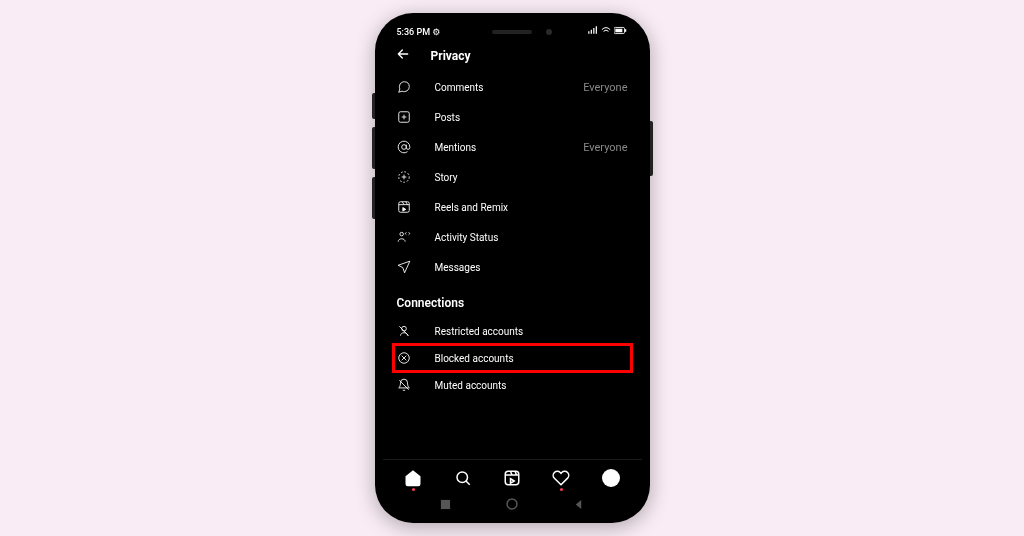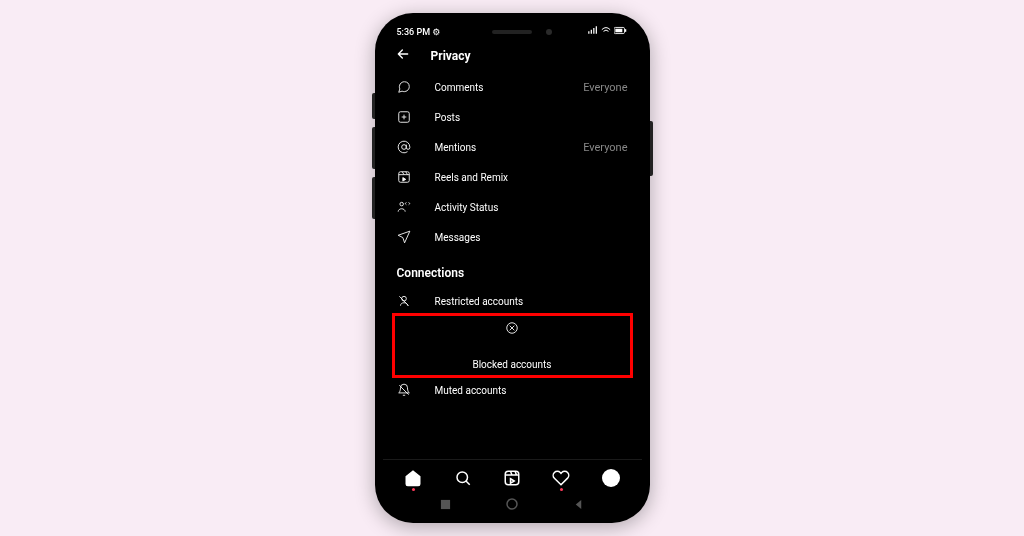--- a/index.html
+++ b/index.html
@@ -138,21 +138,20 @@
       display: flex;
       align-items: center;
       padding: 8px 2px;
       gap: 24px;
       cursor: pointer;
     }
     .menu-item.highlighted {
       border: 3px solid #ff0000;
       margin: -3px -3px;
       padding: 5px 2px;
-      flex-direction: column;
     }
     .menu-icon {
       width: 14px;
       height: 14px;
       display: flex;
       align-items: center;
       justify-content: center;
       flex-shrink: 0;
     }
     .menu-icon svg {
@@ -304,20 +303,29 @@
         <span class="menu-icon">
           <svg viewBox="0 0 24 24">
               <circle cx="12" cy="12" r="4"></circle>
               <path d="M16 8v5a3 3 0 006 0v-1a10 10 0 10-4 8"></path>
             </svg>
         </span>
         <span class="menu-label">Mentions</span>
         <span class="menu-value">Everyone</span>
       </div>
 
+      <div class="menu-item">
+        <span class="menu-icon">
+          <svg viewBox="0 0 24 24">
+              <circle cx="12" cy="12" r="9" stroke-dasharray="3 3"></circle>
+              <path d="M12 8v8M8 12h8"></path>
+            </svg>
+        </span>
+        <span class="menu-label">Story</span>
+      </div>
 
       <div class="menu-item">
         <span class="menu-icon">
           <svg viewBox="0 0 24 24">
               <rect x="3" y="3" width="18" height="18" rx="3"></rect>
               <path d="M3 8h18M9 3l3 5M15 3l3 5M10 13l5 3-5 3z" fill="#fff"></path>
             </svg>
         </span>
         <span class="menu-label">Reels and Remix</span>
       </div>

